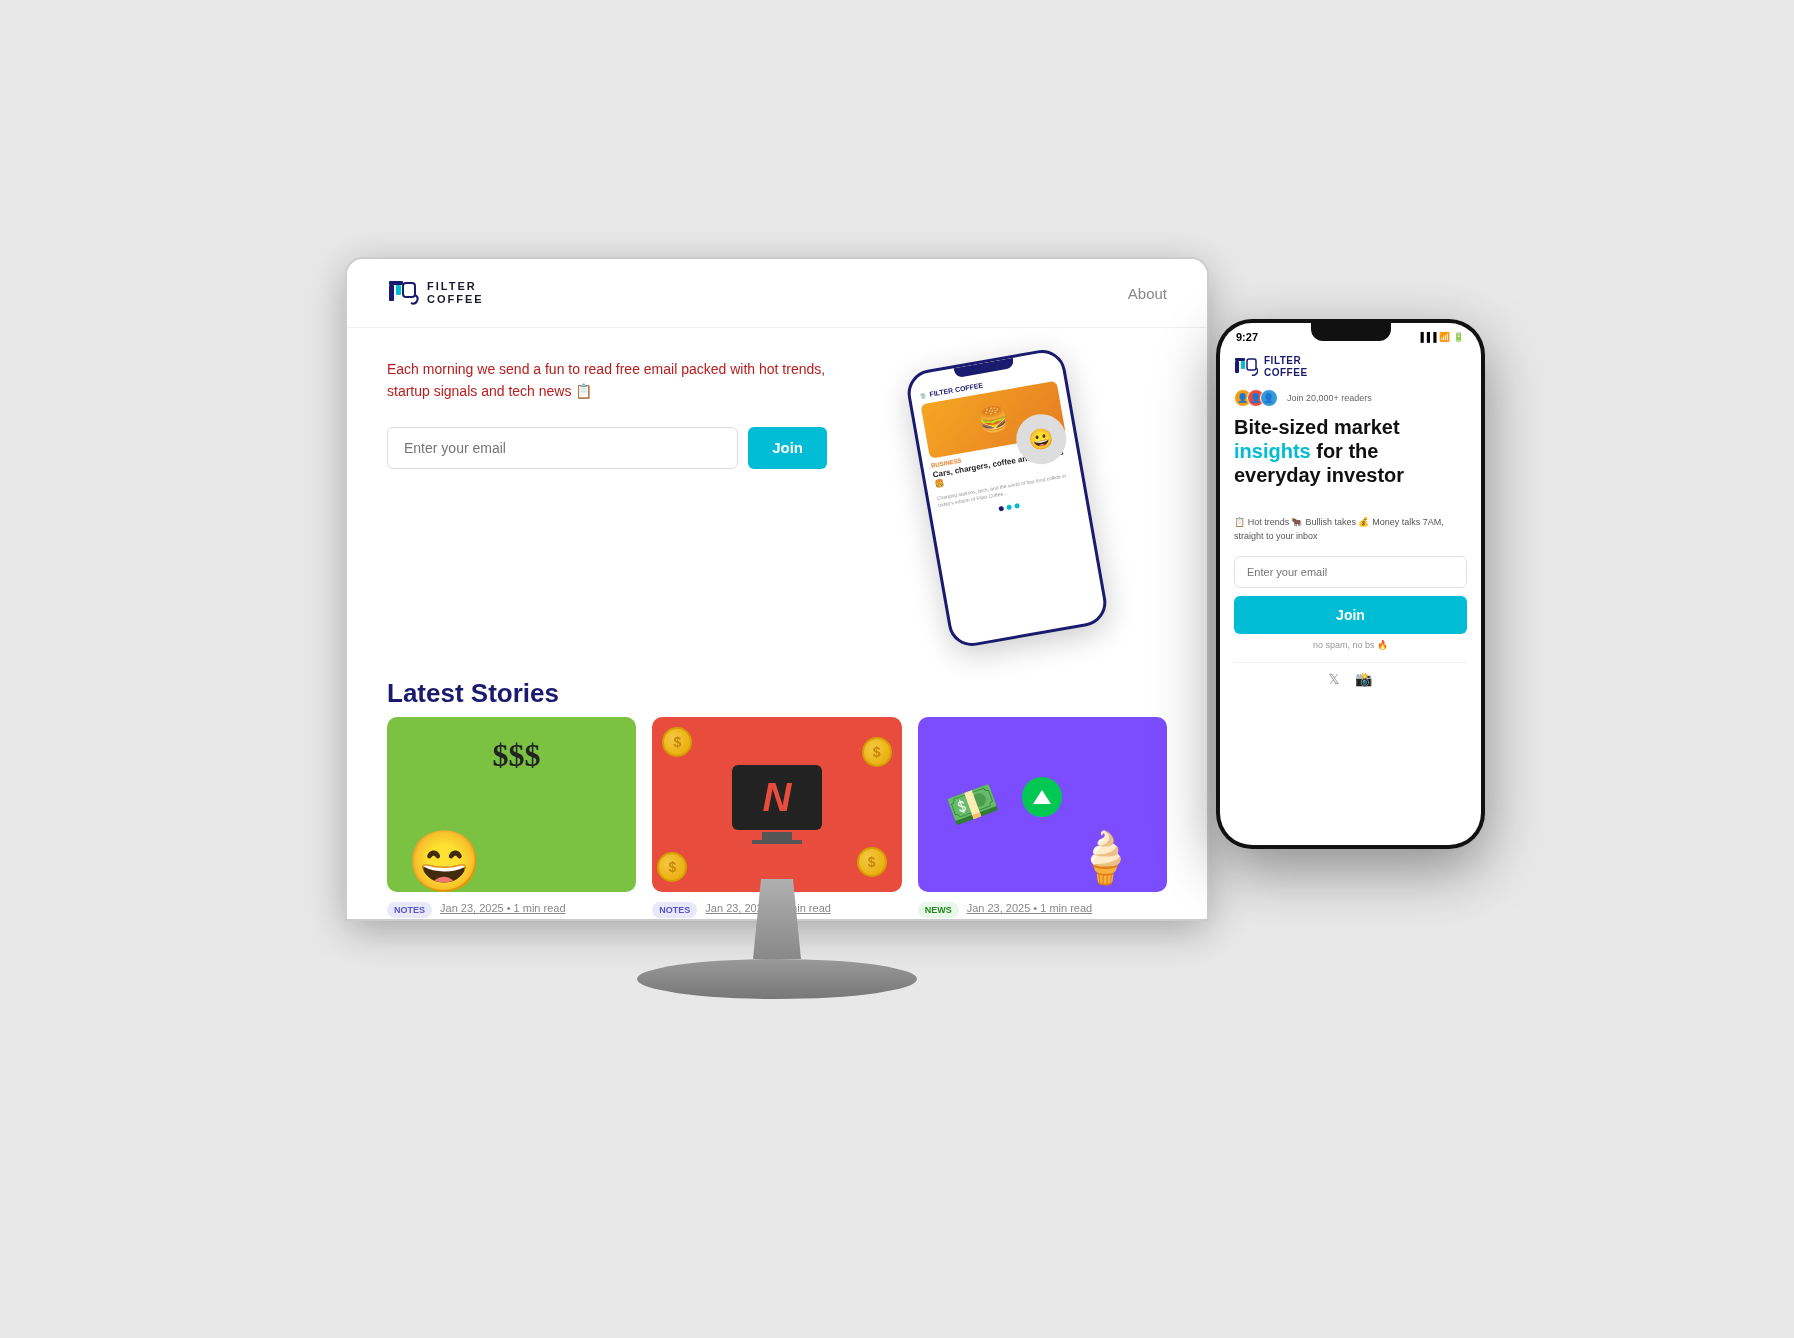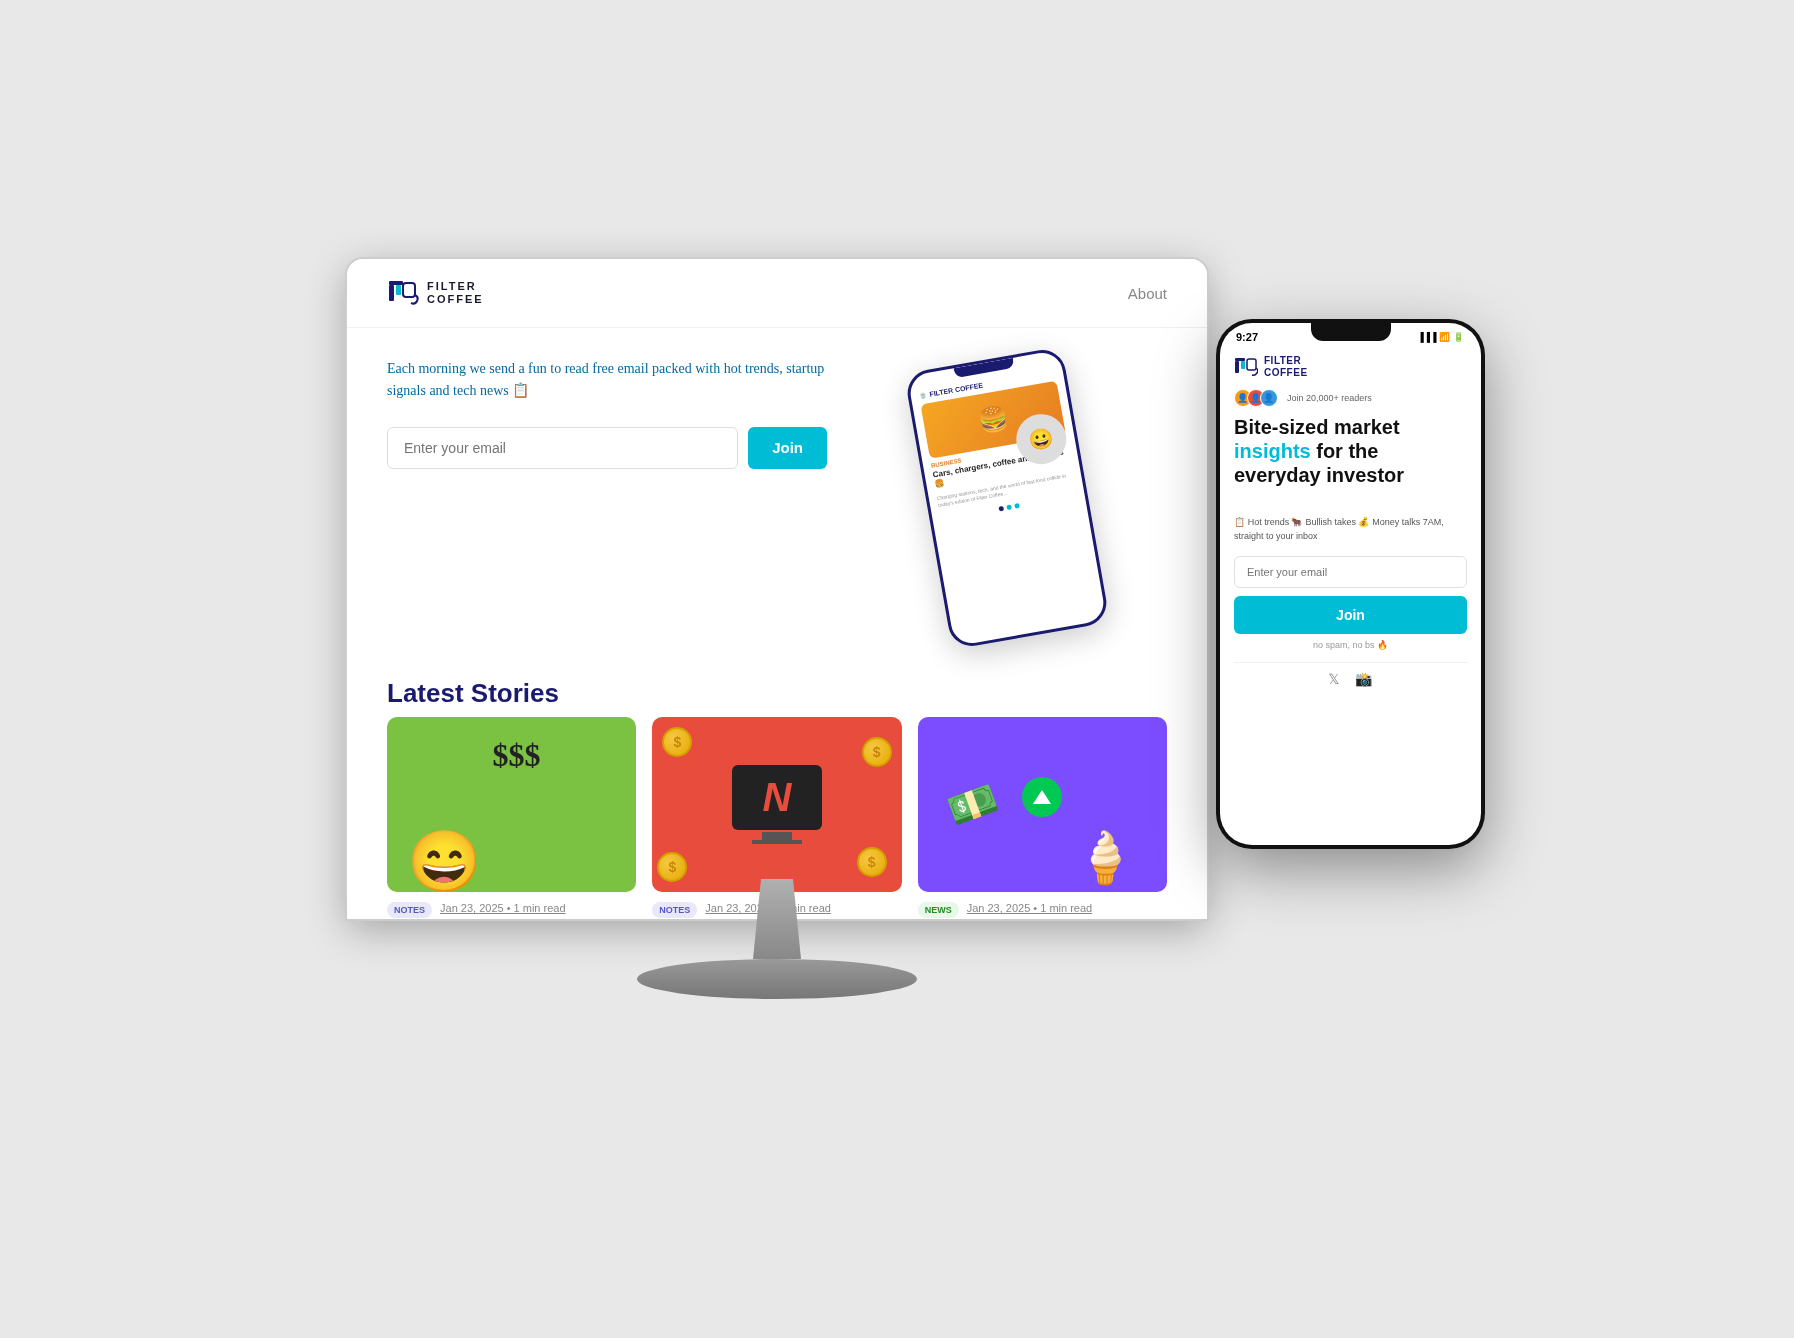--- a/index.html
+++ b/index.html
@@ -124,24 +124,23 @@
     .hero-title {
       font-size: 38px;
       font-weight: 800;
       color: #1a1a6e;
       line-height: 1.15;
       margin-bottom: 16px;
     }
 
     .hero-subtitle {
       font-size: 14px;
-      color: #0369a1;
+      color: #b91c1c;
       line-height: 1.6;
       margin-bottom: 24px;
-      font-family: Liberation Serif, serif;
     }
 
     .hero-form {
       display: flex;
       gap: 10px;
     }
 
     .hero-input {
       flex: 1;
       padding: 12px 16px;

